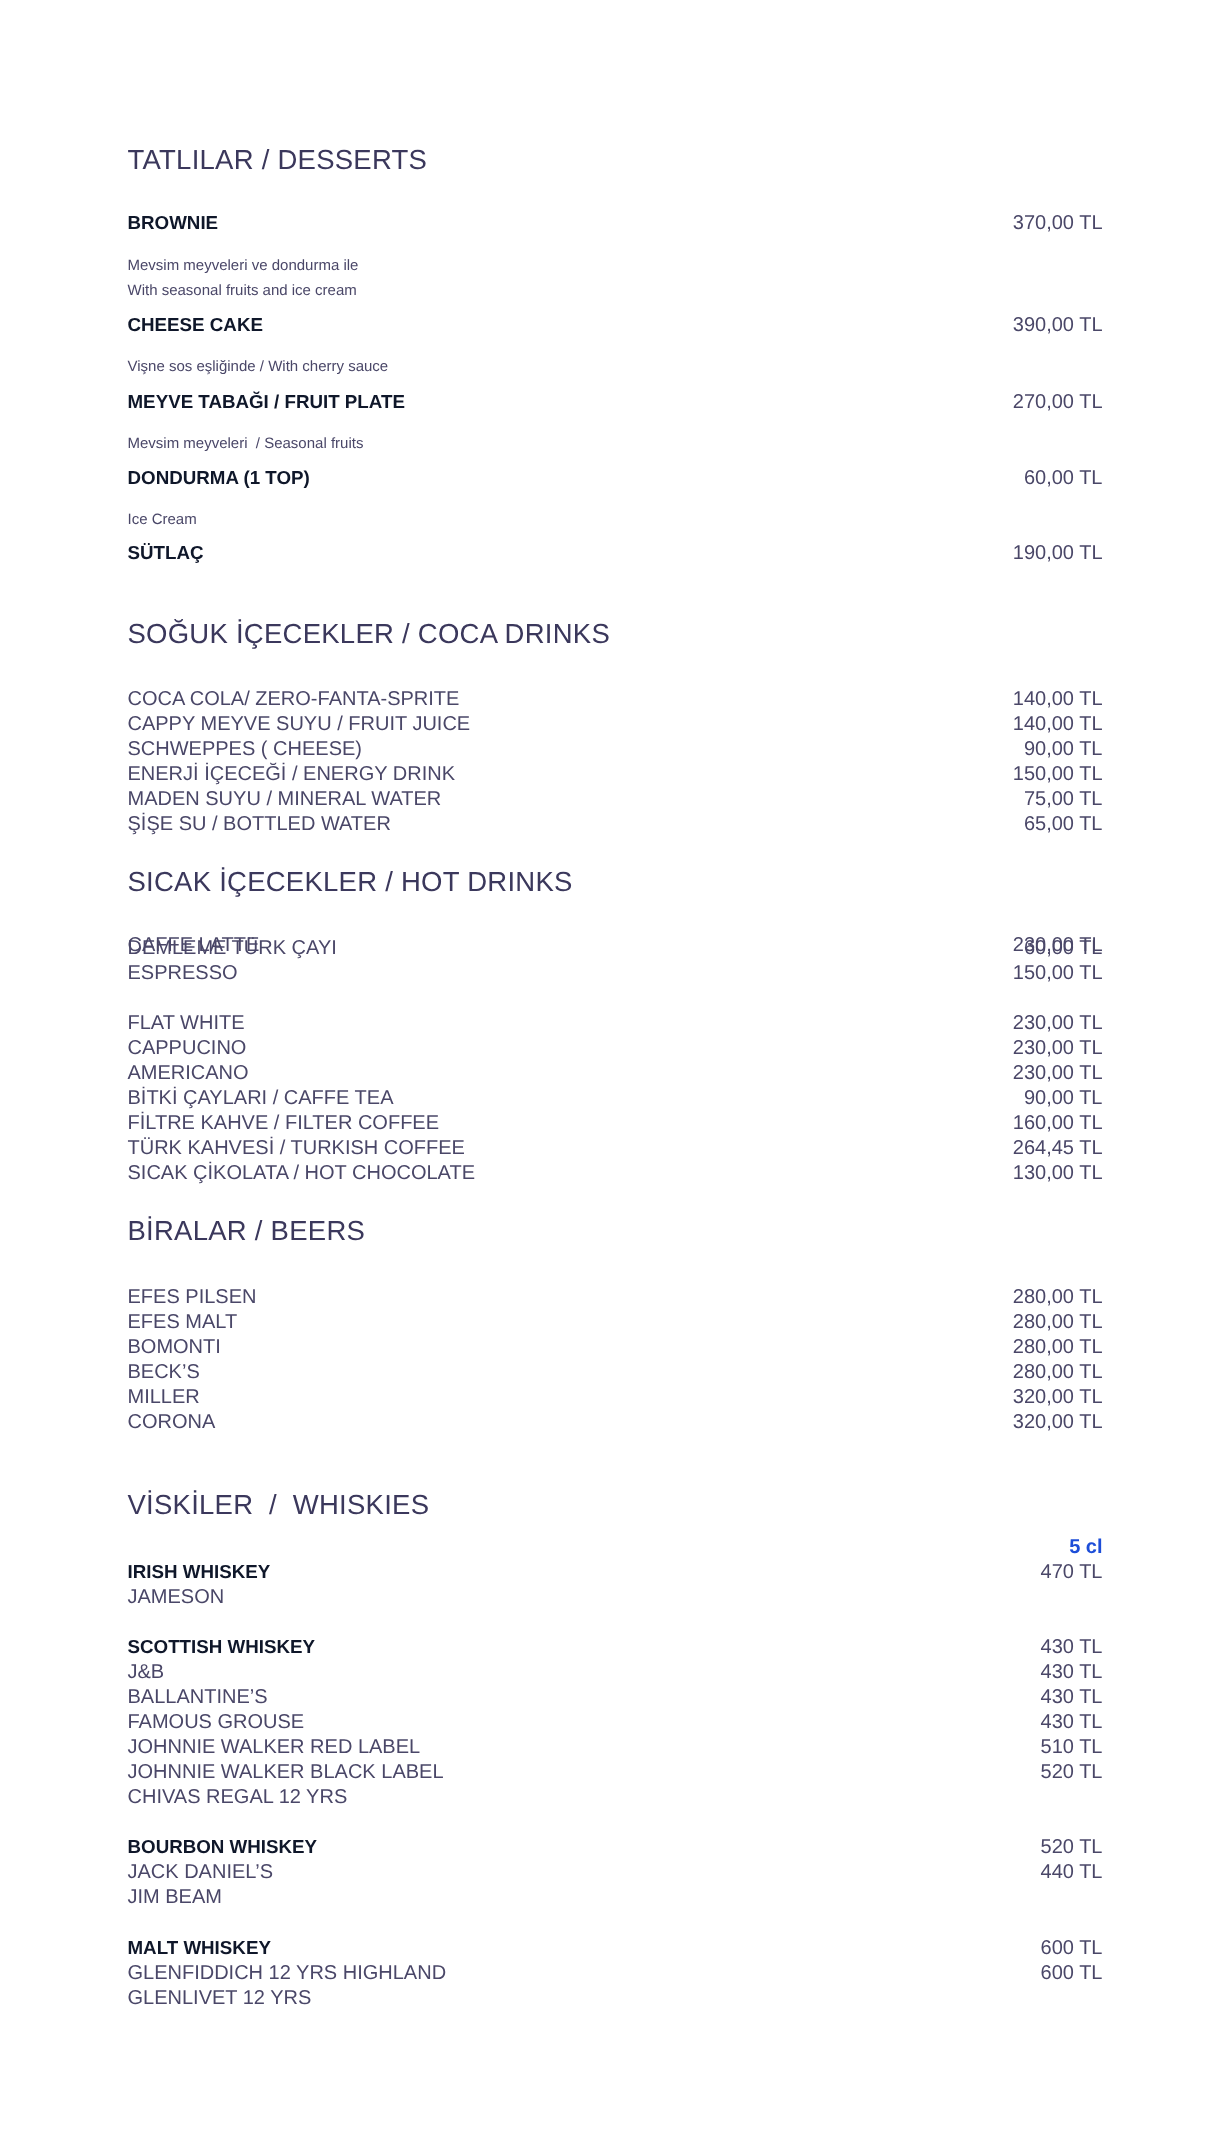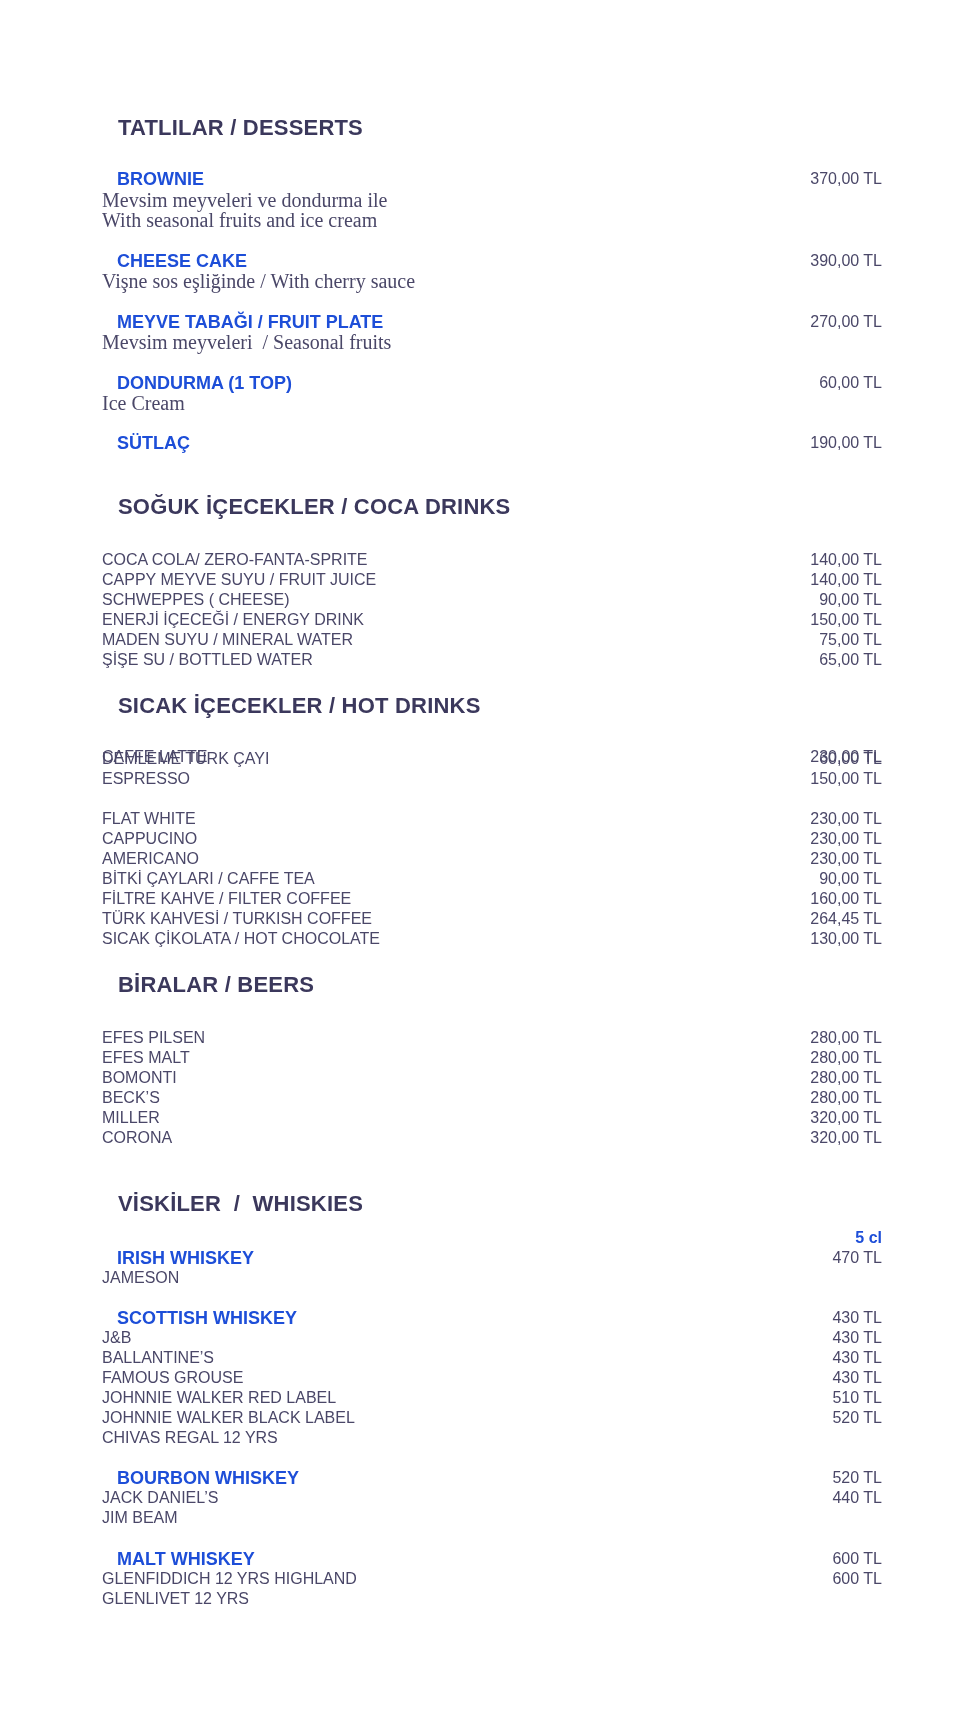--- a/index.html
+++ b/index.html
@@ -4,30 +4,30 @@
   <style>
     html, body { margin: 0; padding: 0; background: #ffffff; }
     body {
       width: 975px; height: 1713px; position: relative; overflow: hidden;
       font-family: "Liberation Sans", "DejaVu Sans", sans-serif;
       color: #3d3a5e;
     }
     .page { position: absolute; left: 102px; top: 0; width: 780px; }
     .section-title {
       position: absolute; left: 0;
-      font-size: 22px; font-weight: bold; letter-spacing: 0.2px;
-      color: #3b385c; white-space: pre; margin-left: 16px;
+      font-size: 22px; font-weight: normal; letter-spacing: 0.2px;
+      color: #3b385c; white-space: pre;
     }
     .line {
       position: absolute; left: 0; width: 780px; height: 20px;
       font-size: 16px; line-height: 20px; white-space: pre;
     }
     .name { position: absolute; left: 0; top: 0; color: #4a4768; }
-    .name.bold { font-weight: bold; color: #1d4ed8; font-size: 18px; margin-left: 15px; }
-    .desc { position: absolute; left: 0; top: 0; color: #4a4768; font-size: 20px; font-family: Liberation Serif, serif; }
+    .name.bold { font-weight: bold; color: #0f172a; font-size: 15px; }
+    .desc { position: absolute; left: 0; top: 12px; color: #4a4768; font-size: 12px; }
     .price { position: absolute; right: 0; top: 0; color: #4a4768; text-align: right; }
     .price.bold { font-weight: bold; color: #1d4ed8; }
   </style>
 </head>
 <body>
 
 <div class="page">
 
   <div class="section-title" style="top:115px">TATLILAR / DESSERTS</div>
 

